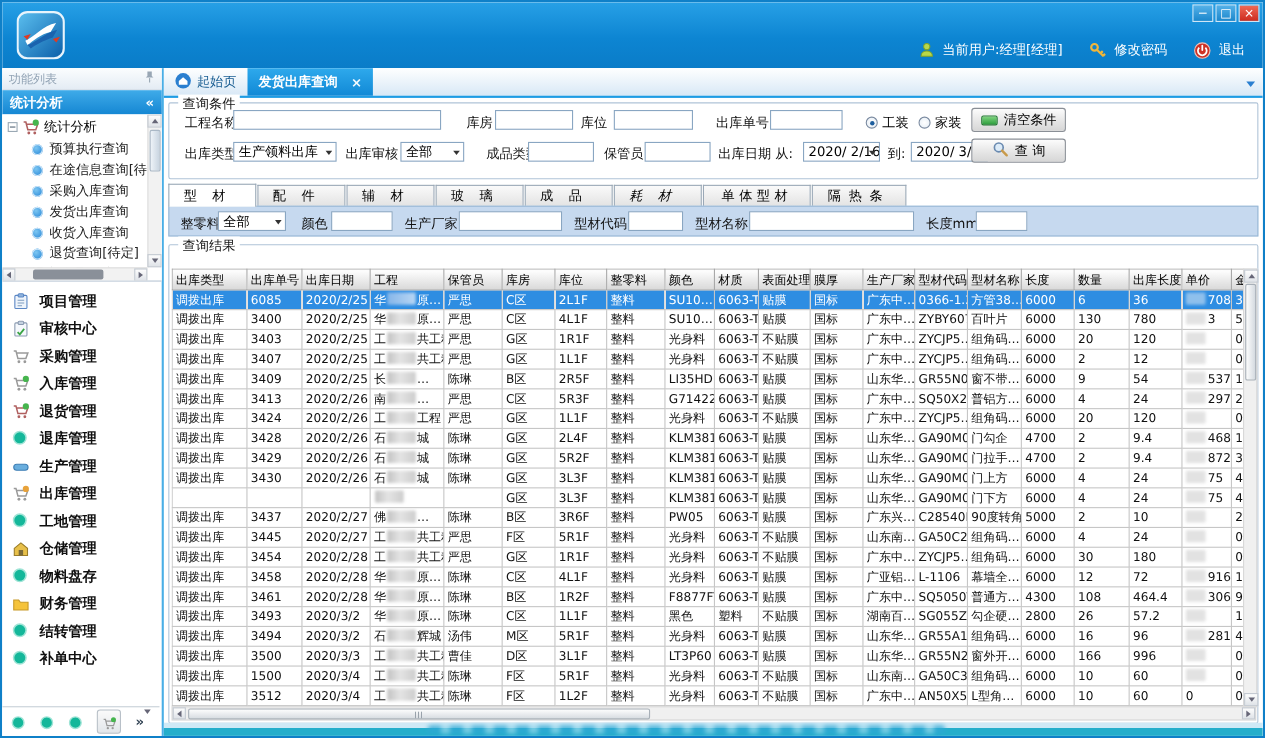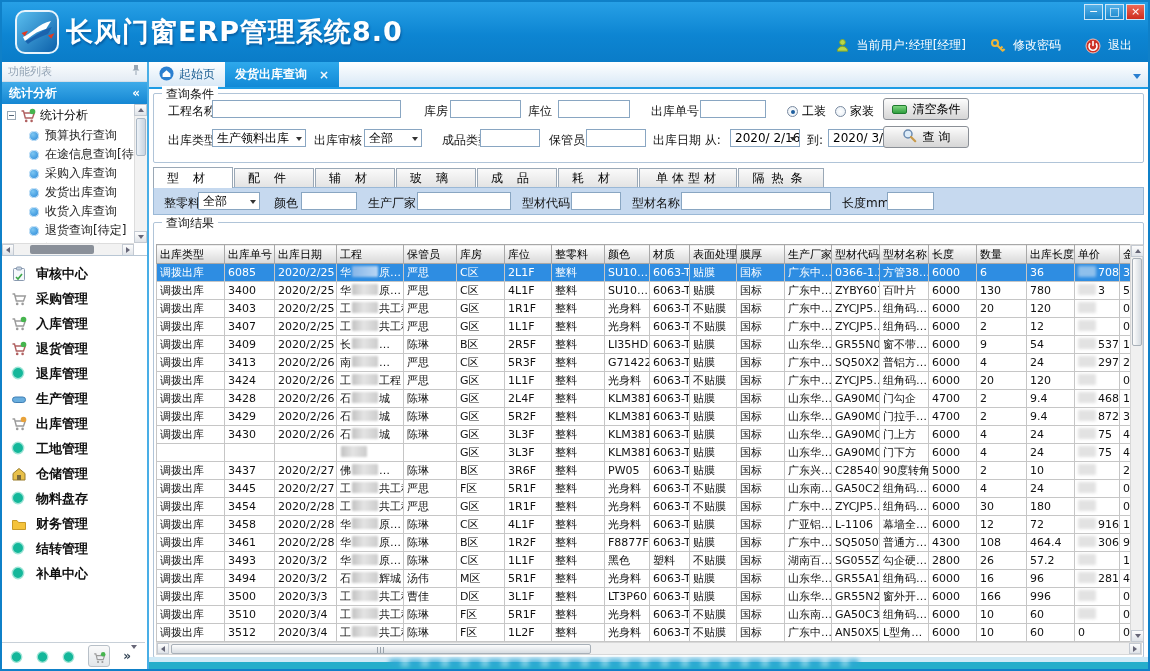--- a/index.html
+++ b/index.html
@@ -110,21 +110,20 @@
               <stop offset="1" stop-color="#0a5ea8"></stop>
             </linearGradient>
           </defs>
         <rect x="1" y="1" width="42" height="42" rx="9" fill="url(#lg)" stroke="#e8f4fc" stroke-width="2"></rect>
         <path d="M8 27 C16 24 24 13 36 11 L31 19 C22 21 15 27 10 31 Z" fill="#fff"></path>
         <path d="M10 31 C18 28 26 20 37 17 L33 24 C24 27 17 31 13 34 Z" fill="#1a63ae"></path>
         <path d="M6.5 23 l6.5 -2.2 -3.2 5.4 z" fill="#e03a22"></path>
         <path d="M33 25.5 l6.5 -2.2 -3.2 5.4 z" fill="#e03a22"></path>
       </svg>
     </div>
-    <div class="title">长风门窗ERP管理系统8.0</div>
     <div class="wcs">
       <div class="wc">−</div>
       <div class="wc">□</div>
       <div class="wc close">×</div>
     </div>
     <div class="userbar">
       <span class="uicon">
         <svg width="15" height="15" viewBox="0 0 16 16">
             <circle cx="8" cy="4.6" r="3" fill="#b8d84a" stroke="#7fa32a"></circle>
             <path d="M2.5 14c0-3.2 2.6-5 5.5-5s5.5 1.8 5.5 5z" fill="#b8d84a" stroke="#7fa32a"></path>
@@ -225,20 +224,30 @@
         <div class="th-thumb"></div>
         <div class="sb-btn" style="right:0;top:0;width:12px">
             <span class="tri-r"></span>
           </div>
       </div>
     </div>
     <nav class="menu">
         <div class="menu-item">
           <span class="mi">
             <svg width="16" height="16" viewBox="0 0 16 16">
+              <rect x="2.5" y="2.5" width="11" height="12" rx="1" fill="#eef4fb" stroke="#5b87c5"></rect>
+              <rect x="5.5" y="1" width="5" height="3" rx="1" fill="#8fb3dd" stroke="#5b87c5"></rect>
+              <path d="M5 7h6M5 9.5h6M5 12h4" stroke="#7d9bbf" stroke-width="1"></path>
+            </svg>
+          </span>
+          <span>项目管理</span>
+        </div>
+        <div class="menu-item">
+          <span class="mi">
+            <svg width="16" height="16" viewBox="0 0 16 16">
               <rect x="2.5" y="2.5" width="11" height="12" rx="1" fill="#f5f8fc" stroke="#8a9ab0"></rect>
               <rect x="5.5" y="1" width="5" height="3" rx="1" fill="#c5d2e0" stroke="#8a9ab0"></rect>
               <path d="M5 11l2 2 4-5" stroke="#3aa545" stroke-width="1.6" fill="none"></path>
             </svg>
           </span>
           <span>审核中心</span>
         </div>
         <div class="menu-item">
           <span class="mi">
             <svg width="16" height="16" viewBox="0 0 16 16">
@@ -458,21 +467,21 @@
         <div class="mtab" style="width: 80px;">
           <span style="letter-spacing: 14px;">辅材</span>
         </div>
         <div class="mtab" style="width: 80px;">
           <span style="letter-spacing: 14px;">玻璃</span>
         </div>
         <div class="mtab" style="width: 80px;">
           <span style="letter-spacing: 14px;">成品</span>
         </div>
         <div class="mtab" style="width: 80px;">
-          <span style="letter-spacing: 14px;">耗材</span>
+          <span style="letter-spacing: 14px; font-style: italic;">耗材</span>
         </div>
         <div class="mtab" style="width: 98px;">
           <span style="letter-spacing: 4px;">单体型材</span>
         </div>
         <div class="mtab" style="width: 86px;">
           <span style="letter-spacing: 7px;">隔热条</span>
         </div>
       </div>
 
     <div class="frow">
@@ -954,21 +963,21 @@
                 <td>GR55N26</td>
                 <td>窗外开…</td>
                 <td>6000</td>
                 <td>166</td>
                 <td>996</td>
                 <td><span class="pblur"></span><span></span></td>
                 <td>0</td>
               </tr>
               <tr>
                 <td>调拨出库</td>
-                <td>3510</td>
+                <td>1500</td>
                 <td>2020/3/4</td>
                 <td><span>工</span><span class="cblur"></span><span>共工程</span></td>
                 <td>陈琳</td>
                 <td>F区</td>
                 <td>5R1F</td>
                 <td>整料</td>
                 <td>光身料</td>
                 <td>6063-T5</td>
                 <td>不贴膜</td>
                 <td>国标</td>

